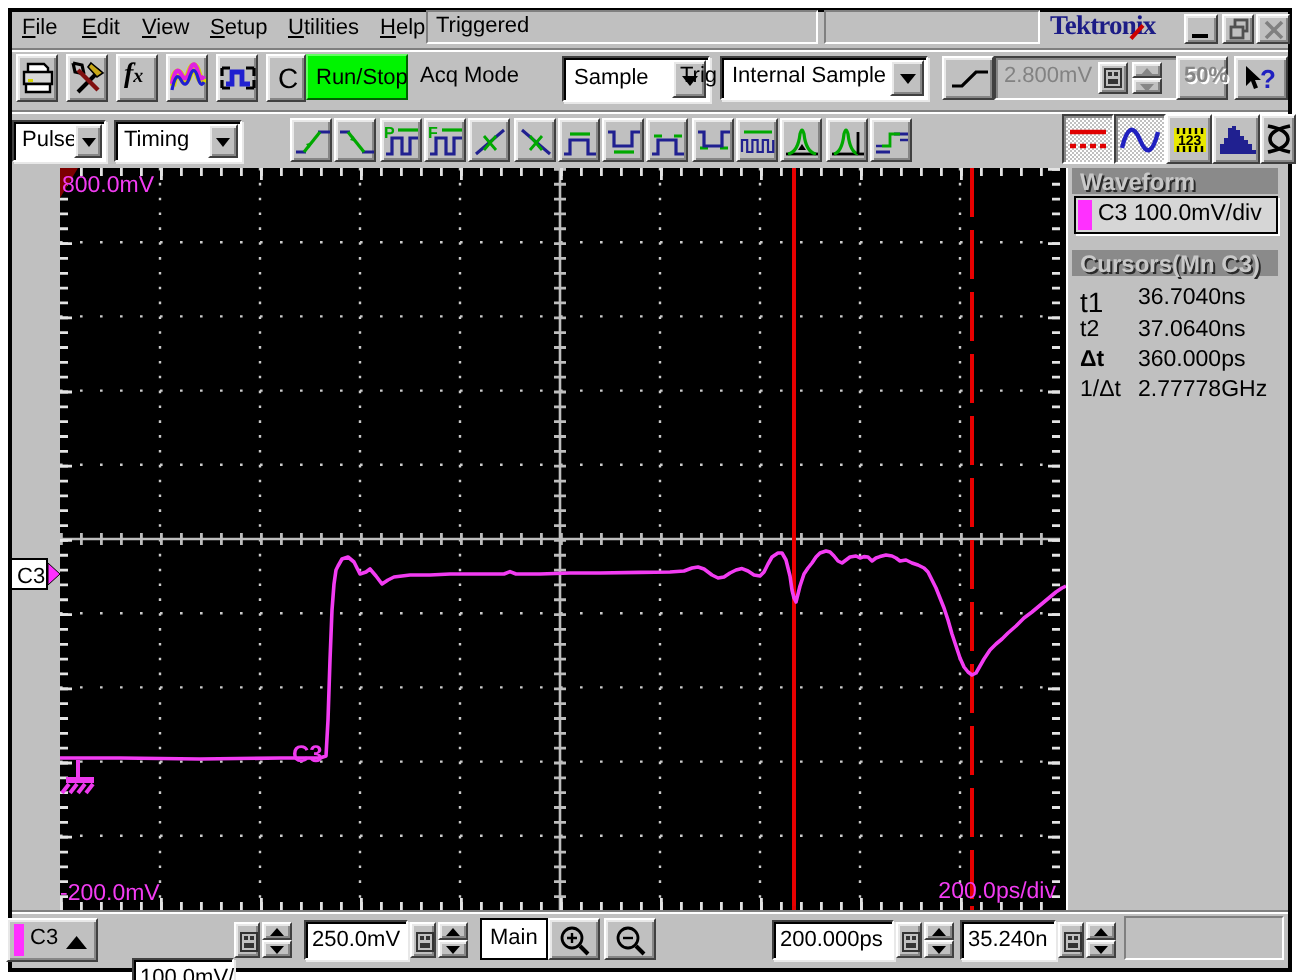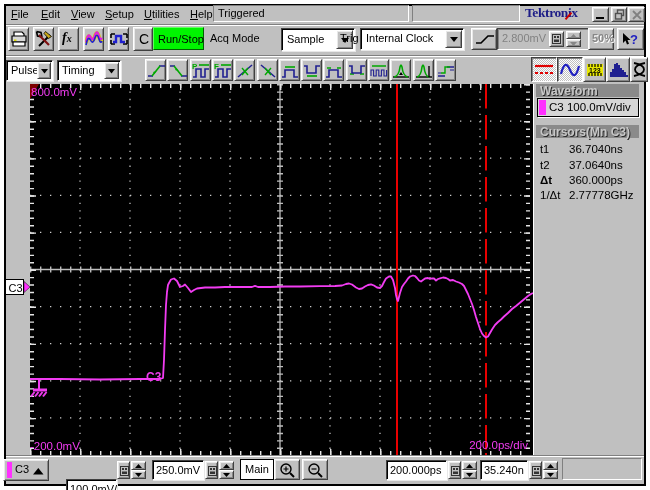--- a/index.html
+++ b/index.html
@@ -91,21 +91,21 @@
 <div class="abs sunkfield" style="left:281px; top:28px; width:74px; height:23px;">
   <span class="abs" style="left:5px; top:4px; font-size:11px;">Sample</span>
   <div class="abs raised" style="right:1px; top:1px; width:17px; height:19px;">
         <svg class="abs" style="left:4px; top:7px;" width="9" height="6">
           <path d="M0,0 h8 l-4,5 z" fill="#000"></path>
         </svg>
       </div>
 </div>
 <span class="abs lbl" style="left:340px; top:32px;">Trig</span>
 <div class="abs sunkfield" style="left:360px; top:28px; width:104px; height:22px;">
-  <span class="abs" style="left:5px; top:3px; font-size:11px;">Internal Clock</span>
+  <span class="abs" style="left:5px; top:3px; font-size:11px;">Internal Sample</span>
   <div class="abs raised" style="right:1px; top:1px; width:17px; height:18px;">
         <svg class="abs" style="left:4px; top:6px;" width="9" height="6">
           <path d="M0,0 h8 l-4,5 z" fill="#000"></path>
         </svg>
       </div>
 </div>
 <div class="abs raised" style="left:471px; top:28px; width:26px; height:22px;">
   <svg class="abs" style="left:3px; top:5px;" width="20" height="11" viewBox="0 0 20 11">
         <path d="M1,9 h5 l7,-7 h6" stroke="#000" stroke-width="1.6" fill="none"></path>
       </svg>
@@ -340,21 +340,21 @@
 <div class="abs" style="left:536px; top:84px; width:103px; height:13px; background:#8a8a8a;">
   <span class="abs" style="left:4px; top:0px; font-size:12px; font-weight:bold; color:#c8c8c8; text-shadow:1px 1px 0 #2a2a2a;">Waveform</span>
 </div>
 <div class="abs" style="left:537px; top:98px; width:102px; height:19px; background:#d6d6d6; border:1px solid #000; box-shadow:1px 1px 0 #fff;">
   <div class="abs" style="left:1px; top:1px; width:7px; height:15px; background:#ff30ff;"></div>
   <span class="abs" style="left:11px; top:2px; font-size:11.5px;">C3 100.0mV/div</span>
 </div>
 <div class="abs" style="left:536px; top:125px; width:103px; height:13px; background:#8a8a8a;">
   <span class="abs" style="left:4px; top:0px; font-size:12px; font-weight:bold; color:#c8c8c8; text-shadow:1px 1px 0 #2a2a2a;">Cursors(Mn C3)</span>
 </div>
-<span class="abs" style="left:540px; top:143px; font-size:11px;">t1</span>
+<span class="abs" style="left:540px; top:143px; font-size:14px;">t1</span>
 <span class="abs" style="left:569px; top:143px; font-size:11.5px;">36.7040ns</span>
 <span class="abs" style="left:540px; top:159px; font-size:11.5px;">t2</span>
 <span class="abs" style="left:569px; top:159px; font-size:11.5px;">37.0640ns</span>
 <span class="abs" style="left:540px; top:174px; font-size:11.5px;font-weight:bold;">Δt</span>
 <span class="abs" style="left:569px; top:174px; font-size:11.5px;">360.000ps</span>
 <span class="abs" style="left:540px; top:189px; font-size:11.5px;">1/Δt</span>
 <span class="abs" style="left:569px; top:189px; font-size:11.5px;">2.77778GHz</span>
 
 <div class="abs" style="left:6px; top:455px; width:638px; height:1px; background:#808080;"></div>
 <div class="abs" style="left:6px; top:456px; width:638px; height:1px; background:#fff;"></div>

